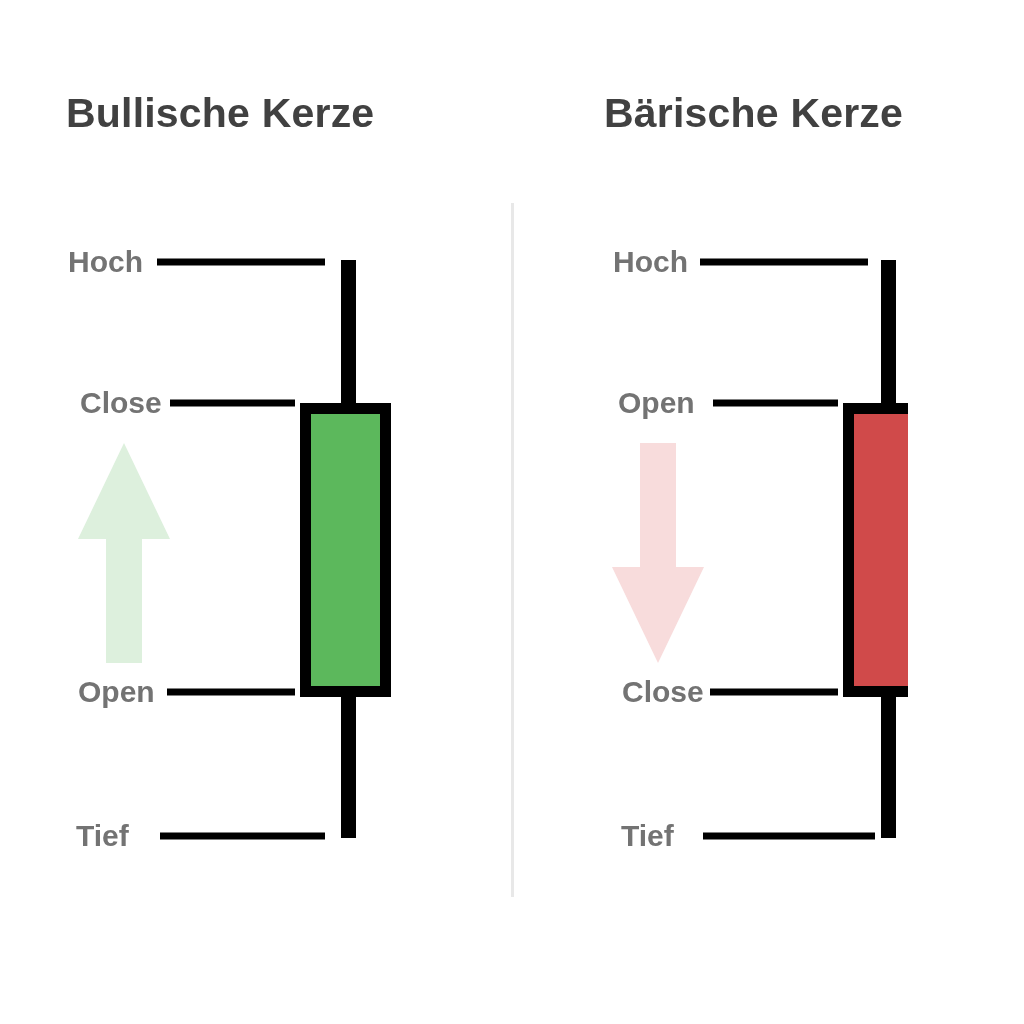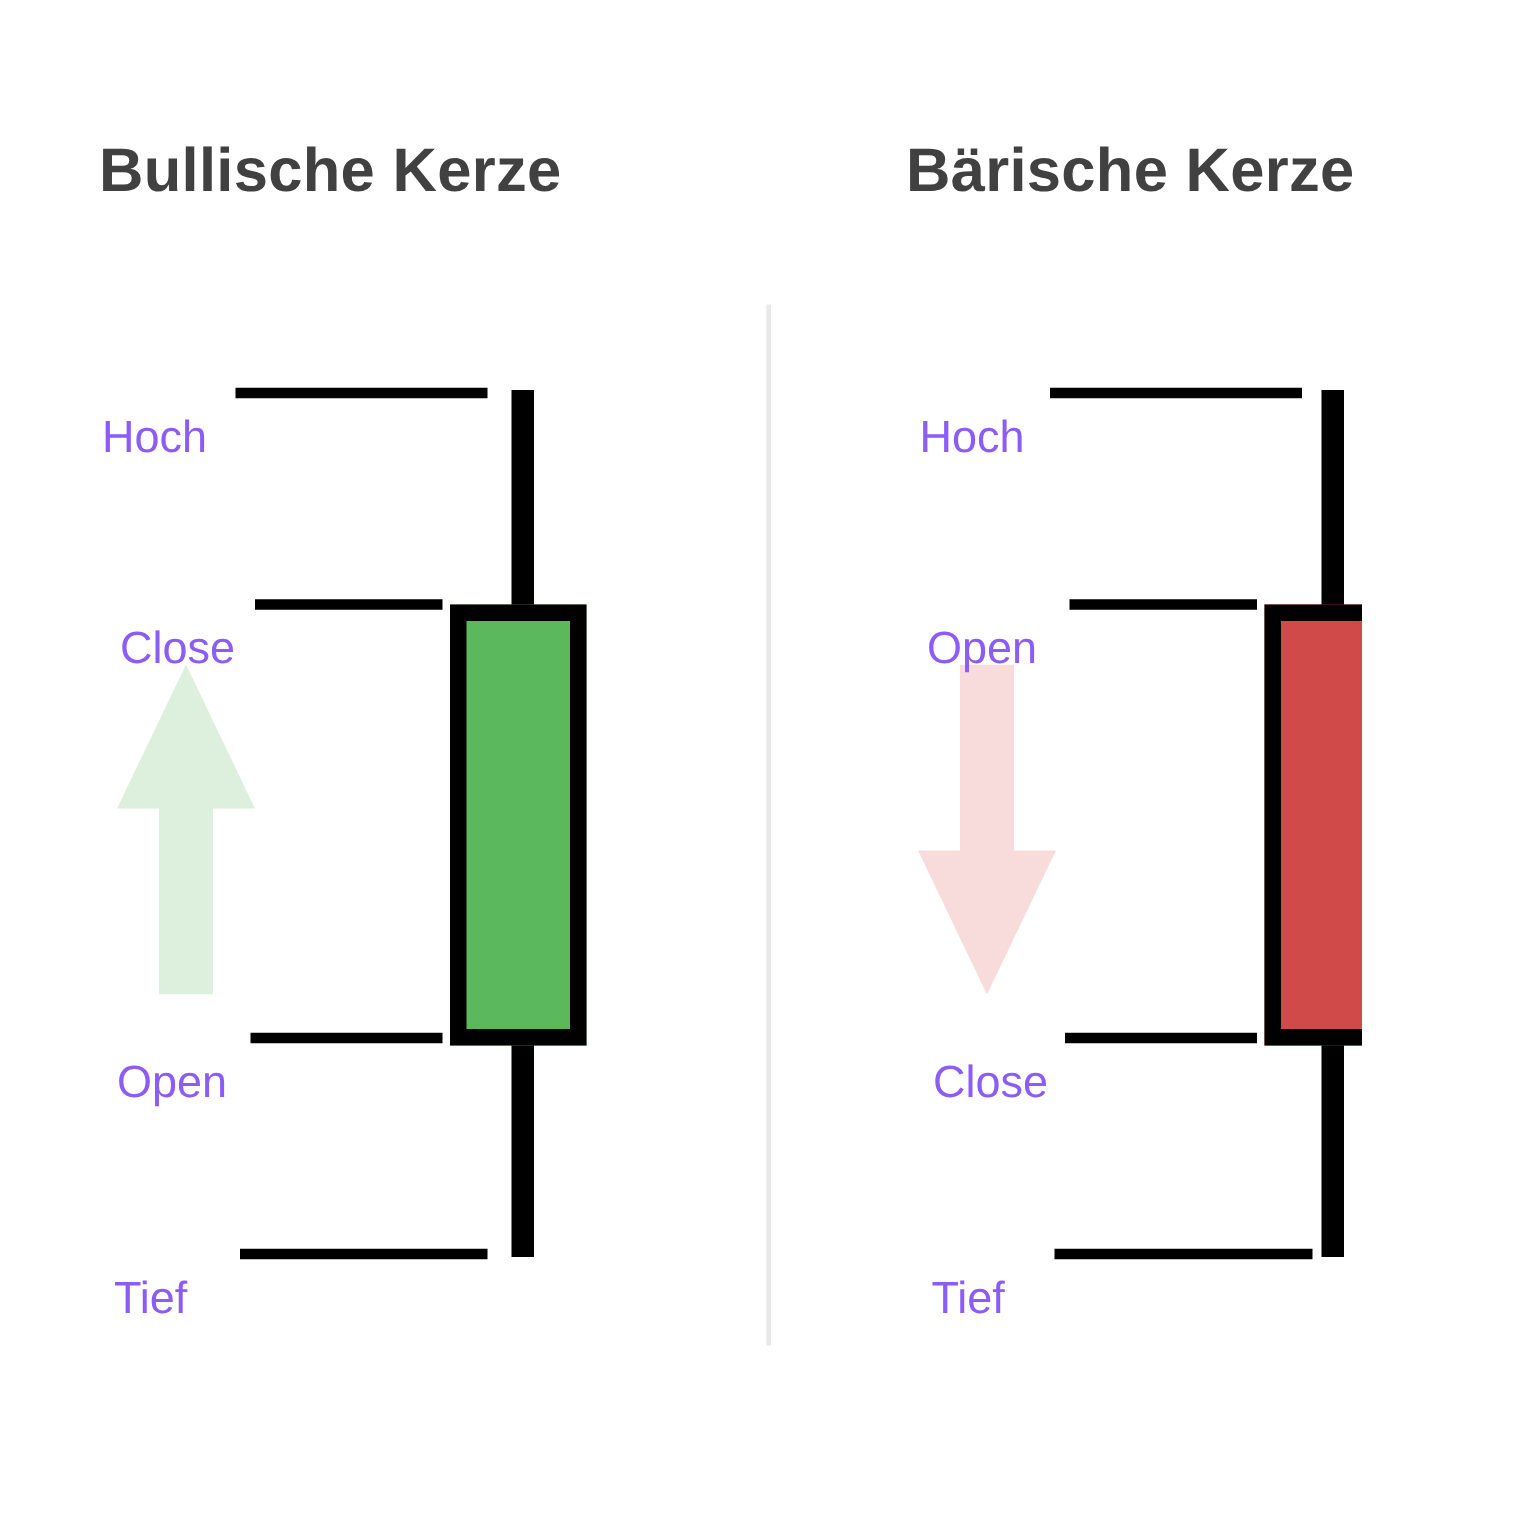--- a/index.html
+++ b/index.html
@@ -33,25 +33,24 @@
     left: 511px;
     top: 203px;
     width: 3px;
     height: 694px;
     background: #e8e8e8;
   }
 
   .lbl {
     position: absolute;
     font-size: 30px;
-    font-weight: 400;
-    color: #8b5cf6;
+    font-weight: 700;
+    color: #737373;
     white-space: nowrap;
     transform: translateY(-50%);
-    margin-top: 30px;
   }
 
   .leader {
     position: absolute;
     height: 7px;
     background: #000000;
     transform: translateY(-50%);
   }
 
   .wick {

